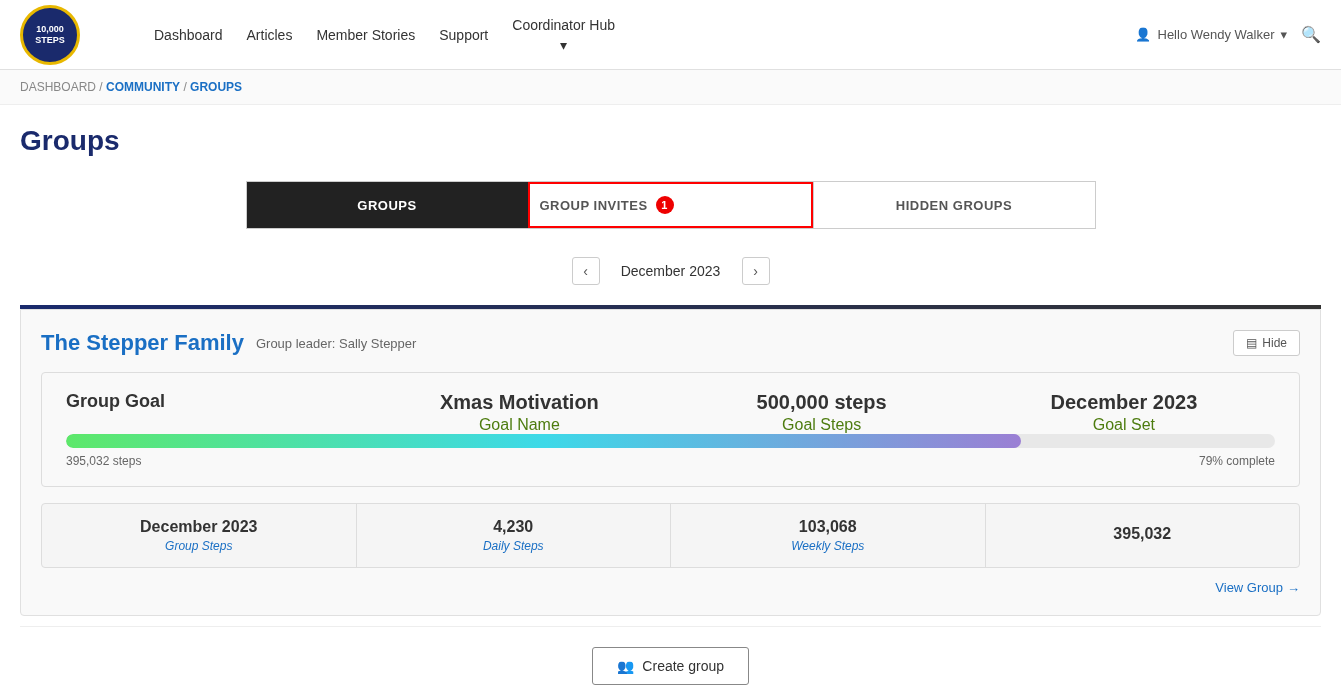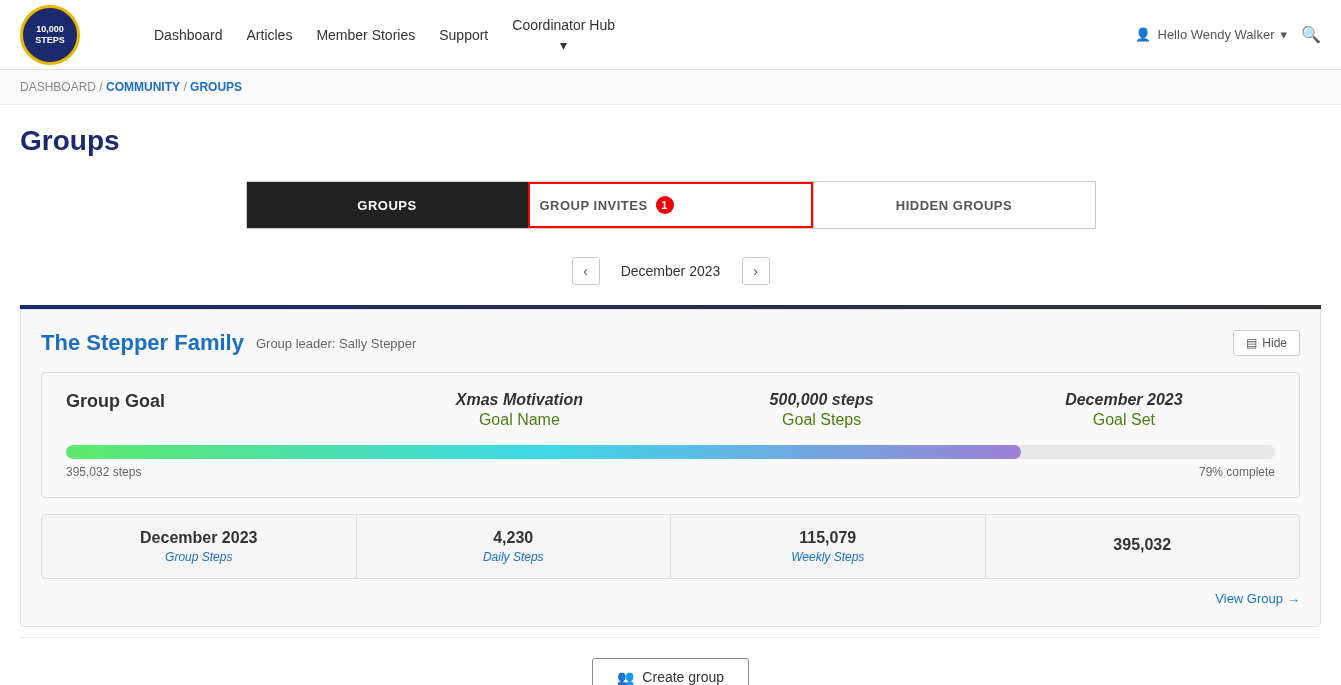--- a/index.html
+++ b/index.html
@@ -215,40 +215,38 @@
     
     .goal-table {
       border: 1px solid #ddd;
       border-radius: 4px;
       padding: 18px 24px;
       margin-bottom: 16px;
     }
     .goal-table-top {
       display: flex;
       align-items: flex-start;
-      margin-bottom: 16px;
     }
     .goal-col {
       flex: 1;
       text-align: center;
     }
     .goal-col:first-child {
       text-align: left;
     }
     .goal-col-title {
       font-size: 18px;
       font-weight: bold;
       color: #333;
       margin-bottom: 4px;
     }
     .goal-col-value {
-      font-size: 16px;
-      font-weight: bold;
-      color: #333;
-      font-style: italic;
+      font-size: 20px;
+      font-weight: bold;
+      color: #333;
     }
     .goal-col-label {
       font-size: 16px;
       color: #4d7c0f;
       margin-top: 2px;
     }
 
     
     .progress-bar-container {
       margin-bottom: 6px;
@@ -436,21 +434,21 @@
     <div class="stats-row">
       <div class="stat-cell">
         <div class="stat-value">December 2023</div>
         <div class="stat-label">Group Steps</div>
       </div>
       <div class="stat-cell">
         <div class="stat-value">4,230</div>
         <div class="stat-label">Daily Steps</div>
       </div>
       <div class="stat-cell">
-        <div class="stat-value">115,079</div>
+        <div class="stat-value">103,068</div>
         <div class="stat-label">Weekly Steps</div>
       </div>
       <div class="stat-cell">
         <div class="stat-value">395,032</div>
       </div>
     </div>
 
     <div class="view-group-row">
       <a class="view-group-link">
         <span>View Group</span>

